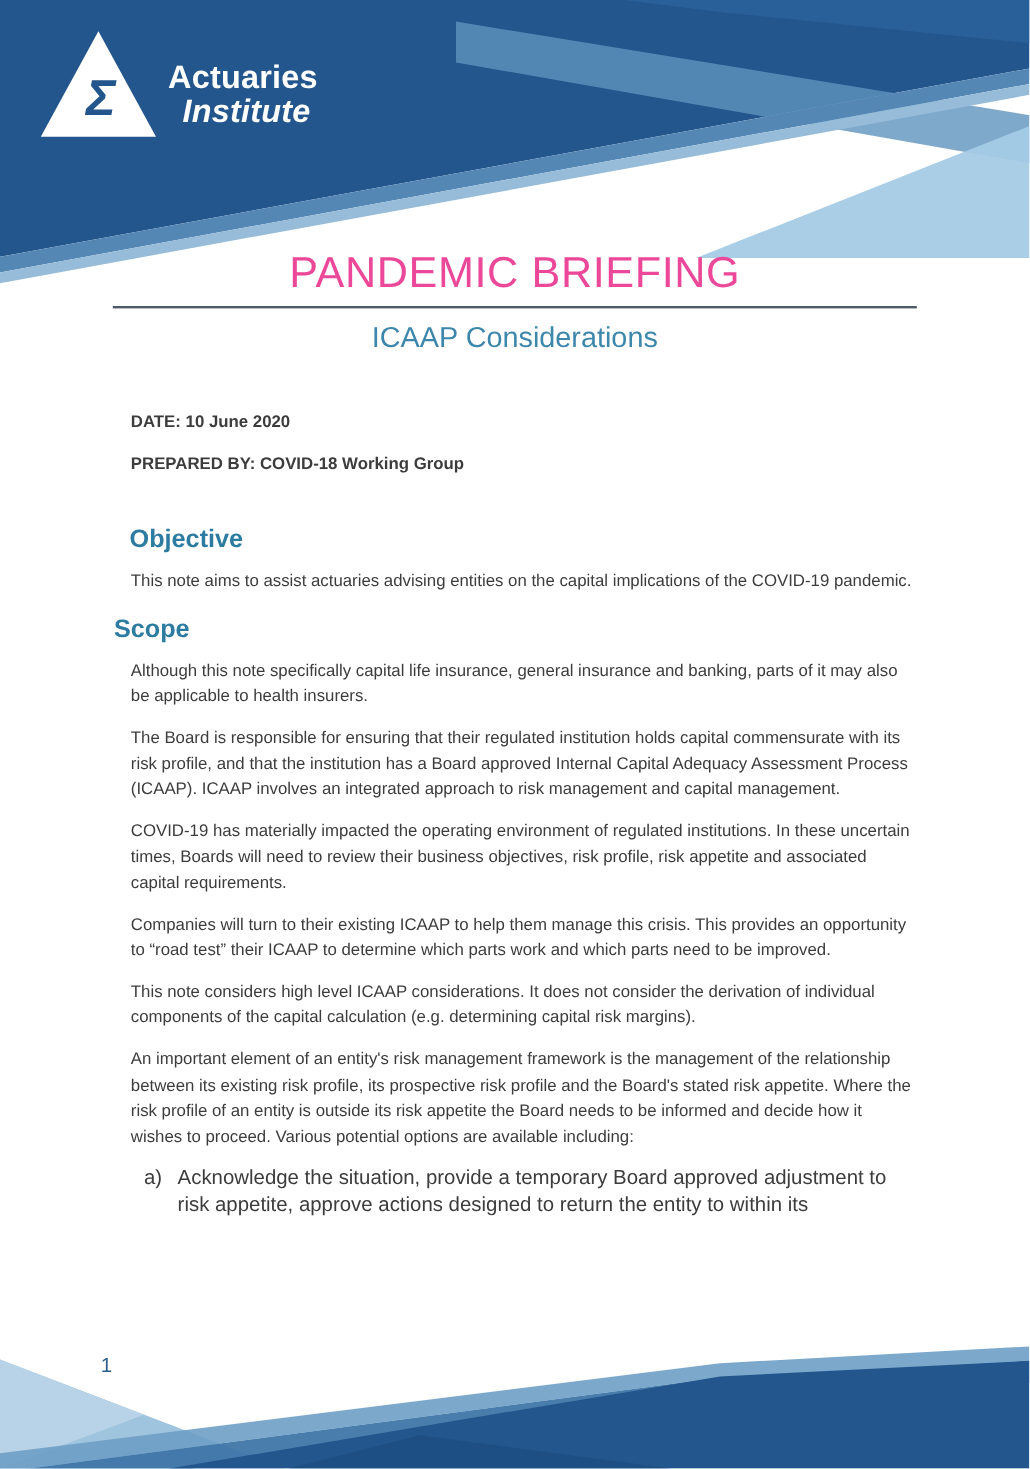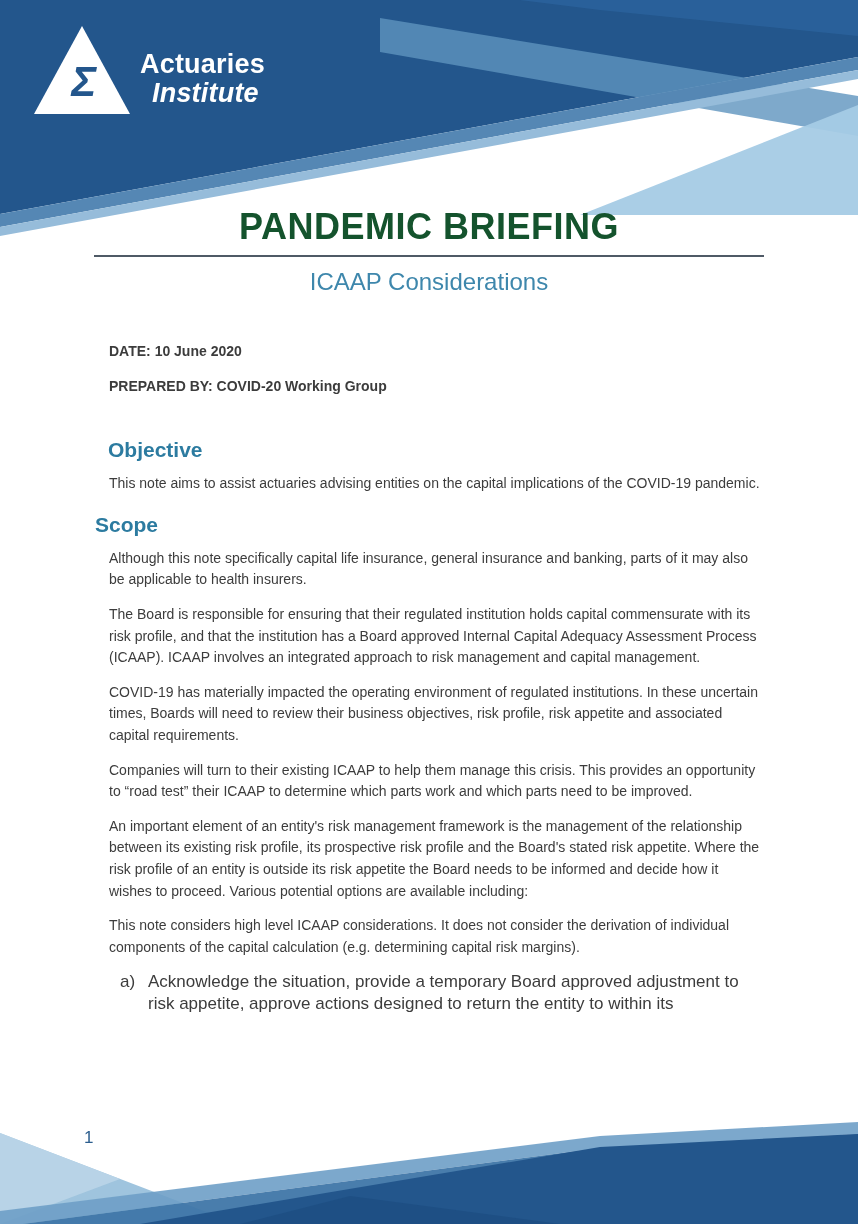--- a/index.html
+++ b/index.html
@@ -40,23 +40,23 @@
 
   
   .doc-title {
     position: absolute;
     top: 206px; left: 0; right: 0;
     text-align: center;
   }
   .doc-title h1 {
     margin: 0;
     font-size: 36px;
-    font-weight: bold;
+    font-weight: normal;
     letter-spacing: 0.5px;
-    color: #14532d;
+    color: #ec4899;
   }
   .title-divider {
     width: 670px;
     height: 0;
     border: none;
     border-top: 2px solid #4F5A66;
     margin: 7px auto 0 auto;
   }
   .doc-title h2 {
     margin: 11px 0 0 0;
@@ -147,32 +147,32 @@
   <div class="doc-title">
     <h1>PANDEMIC BRIEFING</h1>
     <hr class="title-divider">
     <h2>ICAAP Considerations</h2>
   </div>
 
   <div class="content">
 
     <p class="meta-line"><span>DATE:</span>&nbsp;<span>10 June 2020</span></p>
 
-    <p class="meta-line"><span>PREPARED BY:</span>&nbsp;<span>COVID-20 Working Group</span></p>
+    <p class="meta-line"><span>PREPARED BY:</span>&nbsp;<span>COVID-18 Working Group</span></p>
 
     <h3 class="first">Objective</h3>
     <p>This note aims to assist actuaries advising entities on the capital implications of the COVID-19 pandemic.</p>
 
     <h3>Scope</h3>
     <p>Although this note specifically capital life insurance, general insurance and banking, parts of it may also be applicable to health insurers.</p>
     <p>The Board is responsible for ensuring that their regulated institution holds capital commensurate with its risk profile, and that the institution has a Board approved Internal Capital Adequacy Assessment Process (ICAAP). ICAAP involves an integrated approach to risk management and capital management.</p>
     <p>COVID-19 has materially impacted the operating environment of regulated institutions. In these uncertain times, Boards will need to review their business objectives, risk profile, risk appetite and associated capital requirements.</p>
     <p>Companies will turn to their existing ICAAP to help them manage this crisis. This provides an opportunity to “road test” their ICAAP to determine which parts work and which parts need to be improved.</p>
+    <p>This note considers high level ICAAP considerations. It does not consider the derivation of individual components of the capital calculation (e.g. determining capital risk margins).</p>
     <p>An important element of an entity's risk management framework is the management of the relationship between its existing risk profile, its prospective risk profile and the Board's stated risk appetite. Where the risk profile of an entity is outside its risk appetite the Board needs to be informed and decide how it wishes to proceed. Various potential options are available including:</p>
-    <p>This note considers high level ICAAP considerations. It does not consider the derivation of individual components of the capital calculation (e.g. determining capital risk margins).</p>
 
     <div class="list-item">
       <span class="marker">a)</span>
       <span class="li-text">Acknowledge the situation, provide a temporary Board approved adjustment to risk appetite, approve actions designed to return the entity to within its</span>
     </div>
 
   </div>
 
   <div class="page-number">1</div>
 

